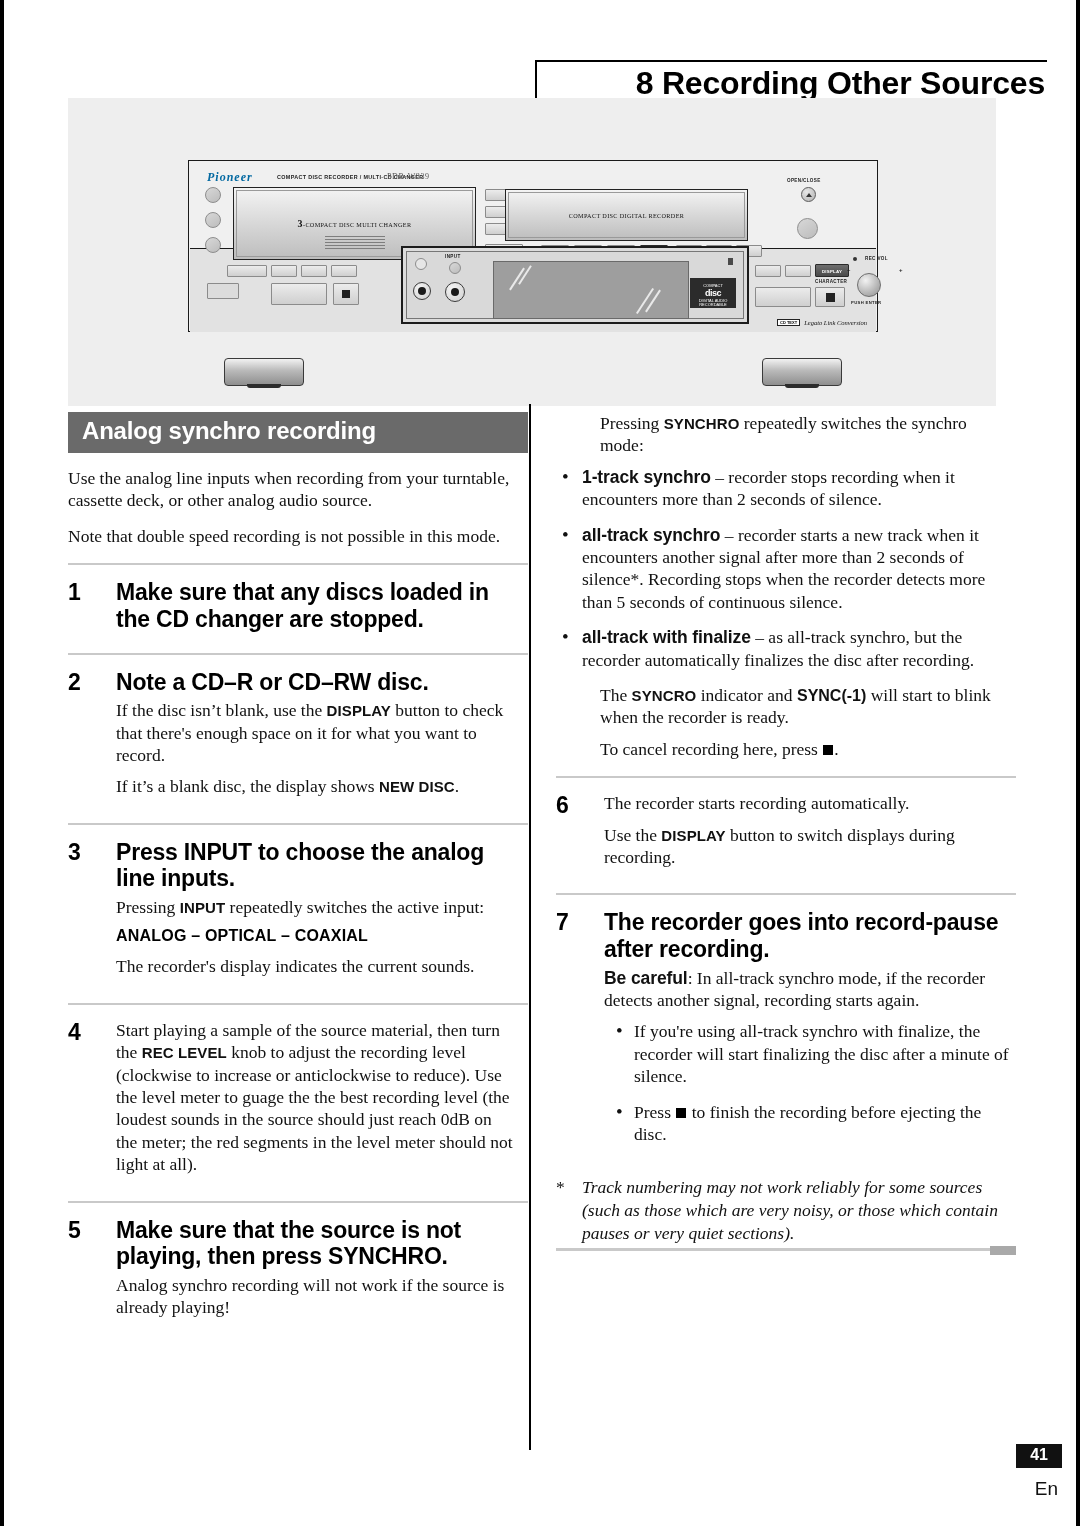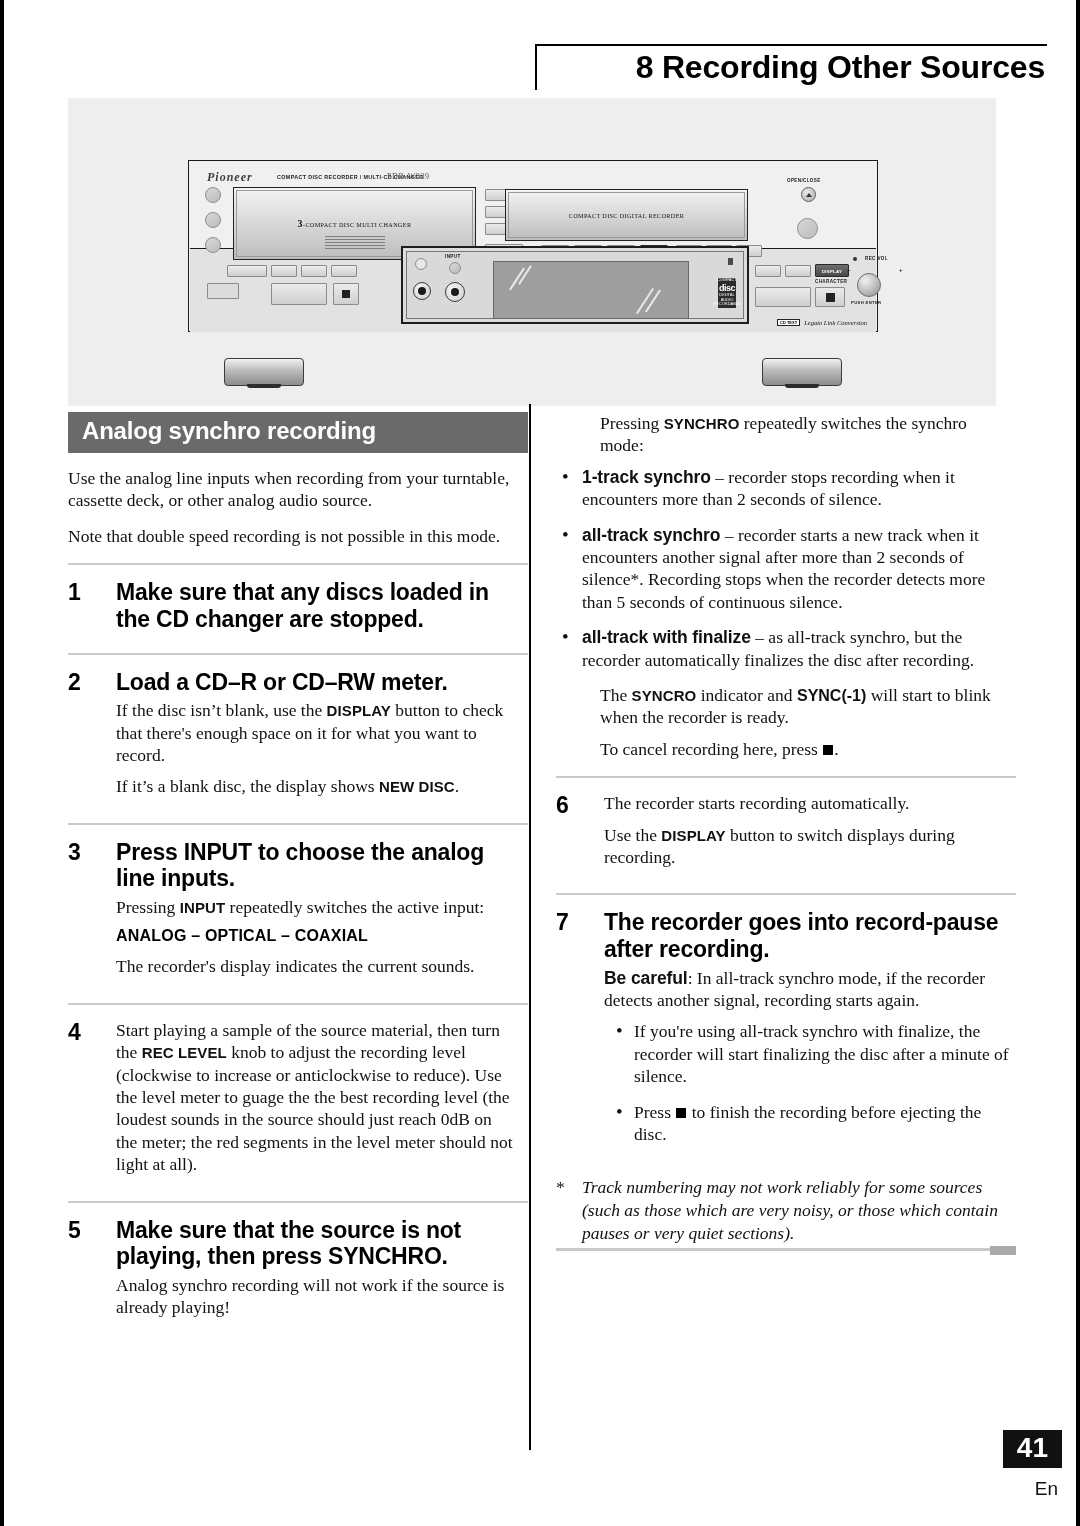--- a/index.html
+++ b/index.html
@@ -15,21 +15,21 @@
 
   
   .page-frame {
     position:absolute; left:0; top:0; width:1080px; height:1526px;
     border-left:4px solid #000;
     border-right:4px solid #000;
   }
 
   
   .header {
-    position:absolute; left:535px; top:44px; width:512px;
+    position:absolute; left:535px; top:60px; width:512px;
     border-top:2px solid #000;
     border-left:2px solid #000;
     height:46px;
   }
   .header-title {
     position:absolute; right:2px; top:3px;
     font-family:"Liberation Sans", sans-serif;
     font-weight:bold; font-size:32px; letter-spacing:-0.2px;
     white-space:nowrap;
     color:#000;
@@ -49,21 +49,21 @@
     background:#f0f0f0; border:1.5px solid #1a1a1a;
   }
   .chassis-lower {
     position:absolute; left:1px; top:87px; width:686px; height:84px;
     background:#e2e2e2; border-top:1px solid #1a1a1a;
   }
   .brand {
     position:absolute; left:18px; top:9px;
     font-family:"Liberation Serif", serif;
     font-style:italic; font-weight:bold; font-size:12px;
-    letter-spacing:1px; color:#404040;
+    letter-spacing:1px; color:#0369a1;
   }
   .brand-sub {
     position:absolute; left:88px; top:13px;
     font-family:"Liberation Sans", sans-serif;
     font-size:5.4px; font-weight:bold; letter-spacing:0.35px; color:#222;
   }
   .model {
     position:absolute; left:198px; top:11px;
     font-family:"Liberation Serif", serif;
     font-size:8px; letter-spacing:0.6px; color:#555;
@@ -152,24 +152,24 @@
     position:absolute; width:2px; background:#e9e9e9; transform:rotate(33deg);
   }
   .jack {
     position:absolute; border-radius:50%;
     background:radial-gradient(circle at 35% 30%, #f4f4f4, #cfcfcf);
     border:1.5px solid #3a3a3a;
     display:flex;align-items:center;justify-content:center;
   }
   .jack .core { width:8px;height:8px;border-radius:50%;background:#1a1a1a; }
   .cdlogo {
-    position:absolute; right:7px; top:26px; width:18px; height:30px;
+    position:absolute; right:7px; top:26px; width:46px; height:30px;
     background:#2b2b2b; color:#fff;
     font-family:"Liberation Sans", sans-serif; font-size:4px;
-    display:flex; flex-direction:column; align-items:center; justify-content:flex-start;
+    display:flex; flex-direction:column; align-items:center; justify-content:flex-end;
     line-height:1.15; text-align:center;
   }
   .cdlogo .d { font-size:9px; font-weight:bold; letter-spacing:-0.5px; }
 
   .legato {
     position:absolute; right:10px; bottom:5px;
     display:flex; align-items:center; gap:4px;
   }
   .cdtext-badge {
     border:1px solid #222; padding:0 2px;
@@ -271,21 +271,21 @@
   }
   .bottom-rule:after{
     content:""; position:absolute; right:0; top:-2px; width:26px; height:9px; background:#a9a9a9;
   }
 
   
   .pageno-box {
     position:absolute; right:18px; bottom:58px;
     background:#111; color:#fff;
     font-family:"Liberation Sans", sans-serif; font-weight:bold;
-    font-size:28px; padding:2px 14px 4px 14px;
+    font-size:16px; padding:2px 14px 4px 14px;
   }
   .pageno-lang {
     position:absolute; right:22px; bottom:26px;
     font-family:"Liberation Sans", sans-serif; font-size:19px; color:#111;
   }
 </style>
 </head>
 <body>
 
 <div class="page-frame"></div>
@@ -432,21 +432,21 @@
     <div class="step-body">
       <div class="step-title">Make sure that any discs loaded in the CD changer are stopped.</div>
     </div>
   </div>
 
   <div class="rule"></div>
 
   <div class="step">
     <div class="step-num">2</div>
     <div class="step-body">
-      <div class="step-title">Load a CD–R or CD–RW meter.</div>
+      <div class="step-title">Note a CD–R or CD–RW disc.</div>
       <p class="body"><span>If the disc isn’t blank, use the </span><span class="sb">DISPLAY</span><span> button to check that there's enough space on it for what you want to record.</span></p>
       <p class="body"><span>If it’s a blank disc, the display shows </span><span class="sb">NEW DISC</span><span>.</span></p>
     </div>
   </div>
 
   <div class="rule"></div>
 
   <div class="step">
     <div class="step-num">3</div>
     <div class="step-body">

